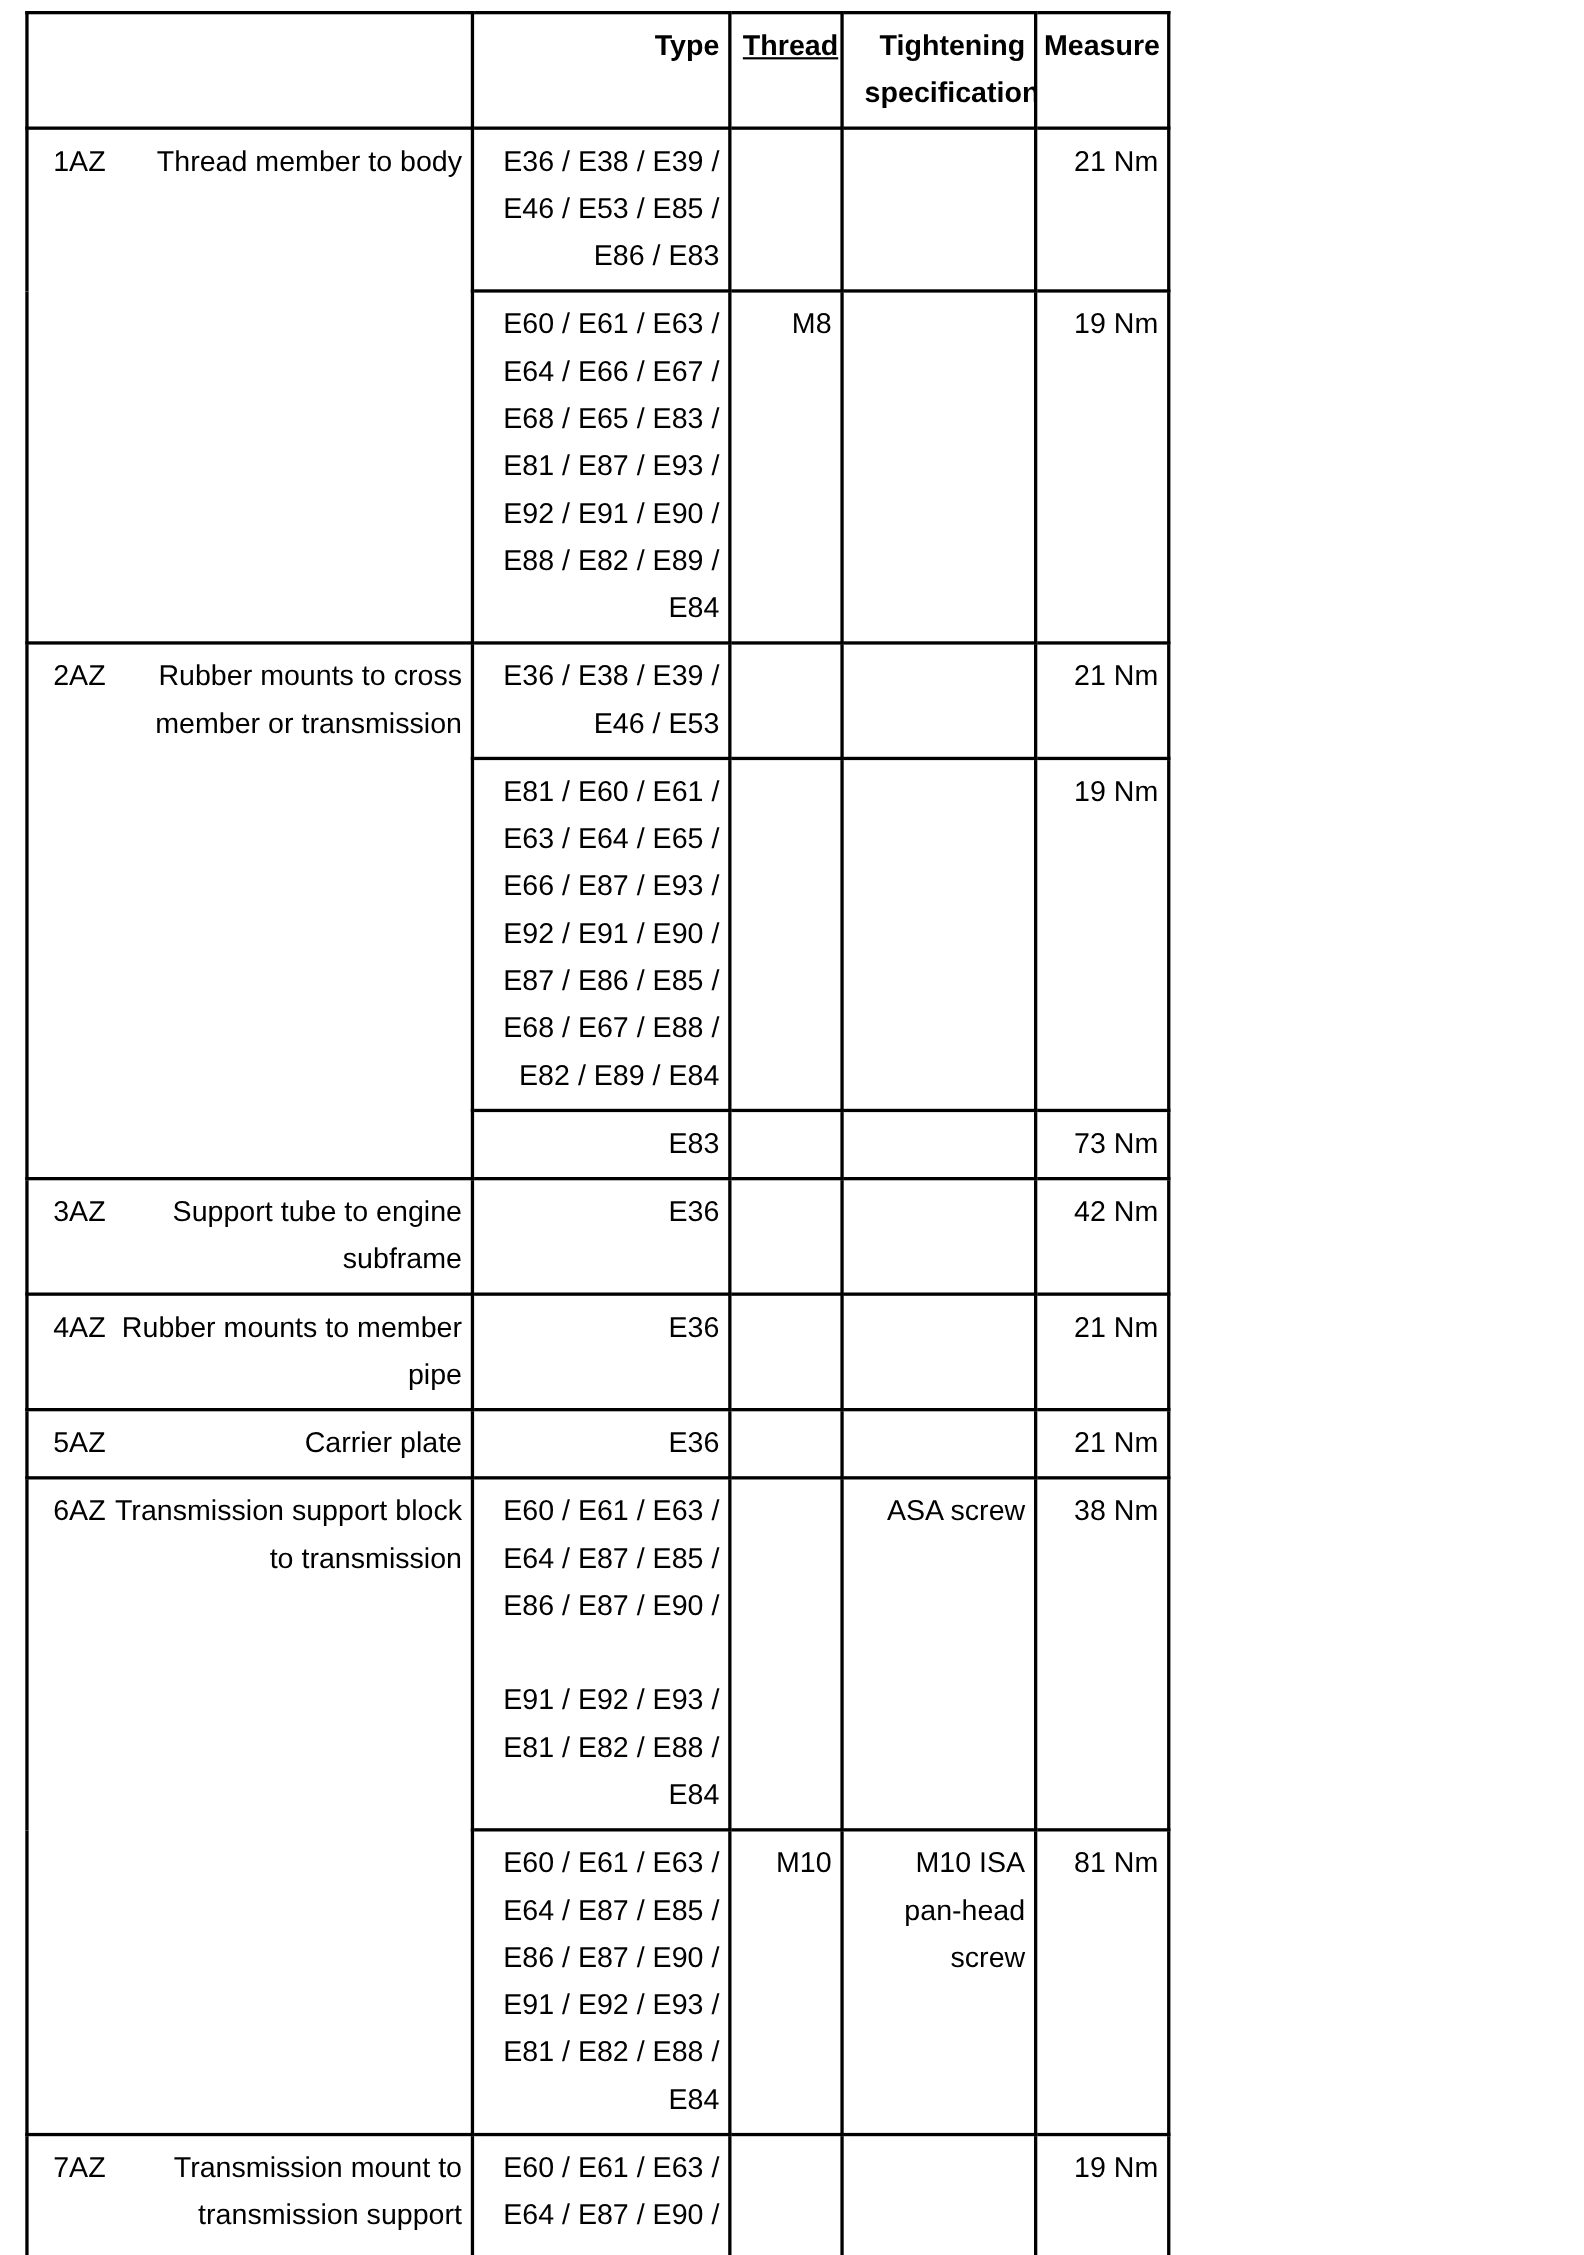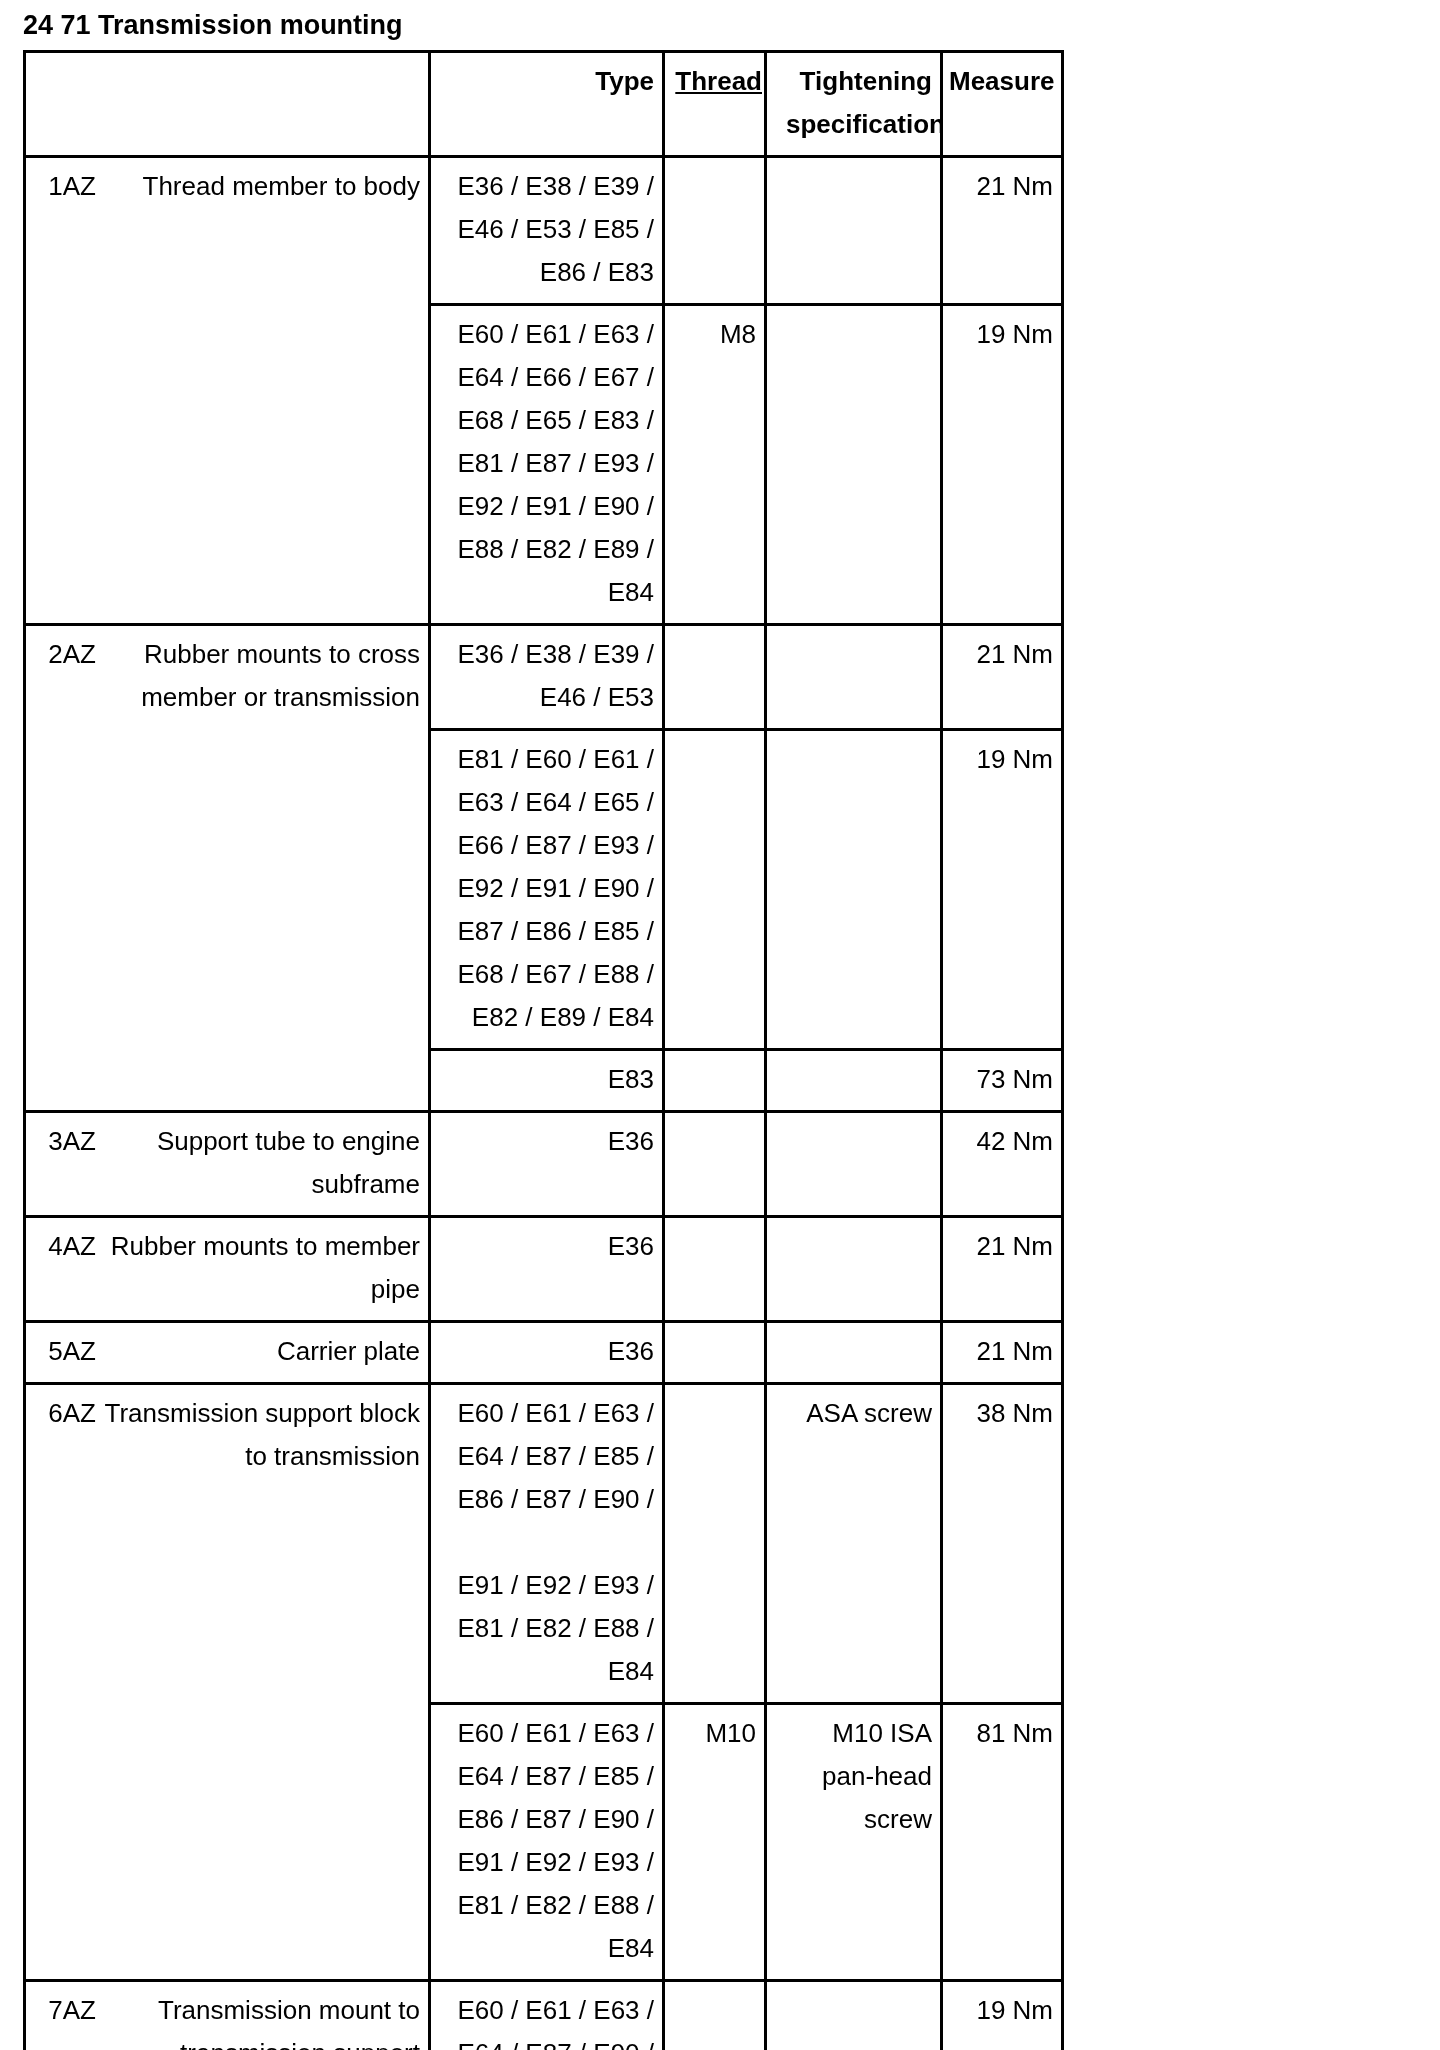--- a/index.html
+++ b/index.html
@@ -50,21 +50,20 @@
     width: 324px;
     white-space: pre-line;
   }
   
   .spec-table tbody tr:last-child td { height: 420px; }
 </style>
 </head>
 <body>
 
 <div class="page">
-  <h1 class="title">24 71 Transmission mounting</h1>
 
   <table class="spec-table">
     <colgroup>
       <col style="width:405px">
       <col style="width:234px">
       <col style="width:102px">
       <col style="width:176px">
       <col style="width:121px">
     </colgroup>
     <thead>

